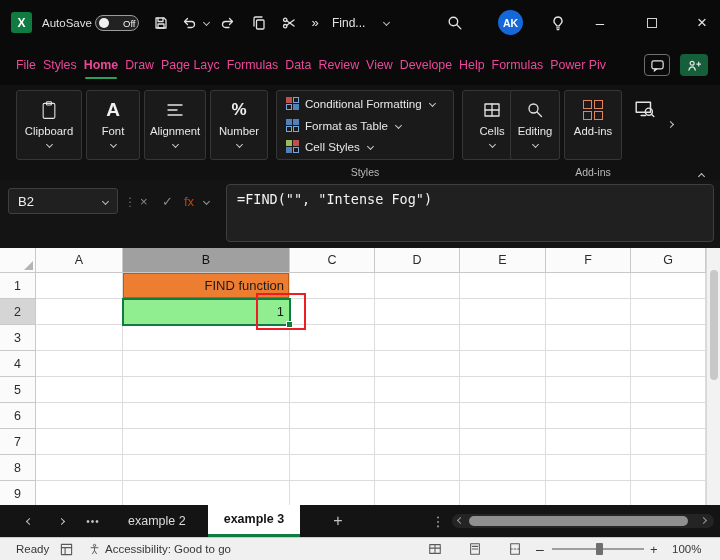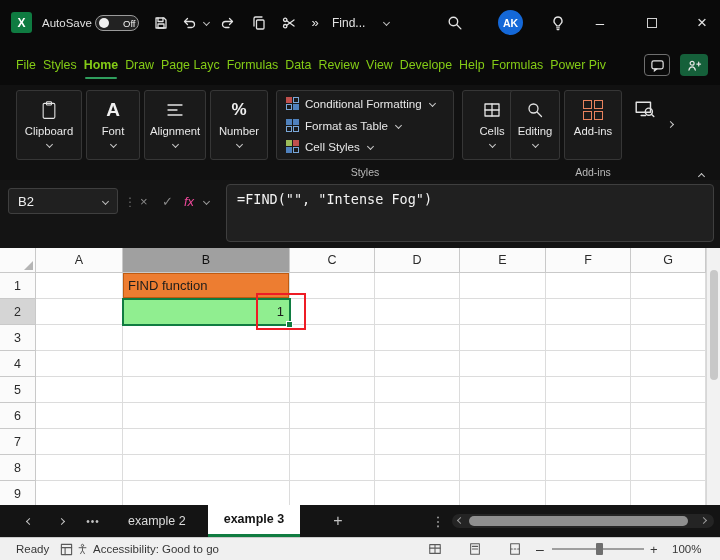--- a/index.html
+++ b/index.html
@@ -21,21 +21,21 @@
 .autosave{position:absolute;left:42px;top:0;height:45px;display:flex;align-items:center;font-size:11.5px;color:#e0e0e0}
 .toggle{position:absolute;left:95px;top:15px;width:44px;height:16px;border:1px solid #9a9a9a;border-radius:8px;background:#222;display:flex;align-items:center}
 .knob{width:10px;height:10px;border-radius:50%;background:#f0f0f0;margin-left:3px}
 .toggle .tlab{font-size:9.5px;color:#f0f0f0;margin-left:14px}
 .avatar{position:absolute;left:498px;top:10px;width:25px;height:25px;border-radius:50%;background:#1468d8;color:#fff;font-size:10.5px;font-weight:700;display:flex;align-items:center;justify-content:center}
 .winglyph{font-size:15px;color:#e6e6e6}
 
 
 .menubar{position:absolute;top:45px;left:0;width:720px;height:40px;background:#0a0a0a}
 .menulist{position:absolute;left:16px;right:78px;top:0;height:40px;display:flex;gap:7px;overflow:hidden}
-.mitem{position:relative;line-height:40px;white-space:nowrap;font-size:12.4px;color:#84cc16}
+.mitem{position:relative;line-height:40px;white-space:nowrap;font-size:12.4px;color:#ec4899}
 .mitem.act{font-weight:700}
 .mitem.act:after{content:"";position:absolute;left:1px;right:1px;bottom:6px;height:2.5px;background:#2f9e5d;border-radius:2px}
 .comment-btn{position:absolute;right:50px;top:9px;width:26px;height:22px;border:1px solid #6f6f6f;border-radius:4px;display:flex;align-items:center;justify-content:center}
 .share-btn{position:absolute;right:12px;top:9px;width:28px;height:22px;background:#15603a;border-radius:4px;display:flex;align-items:center;justify-content:center}
 
 
 .ribbon{position:absolute;top:85px;left:0;width:720px;height:95px;background:#111}
 .rtile{position:absolute;top:5px;height:70px;border:1px solid #363636;border-radius:3px;background:#1a1a1a;display:flex;flex-direction:column;align-items:center;padding-top:9px;gap:5px}
 .rtile .lbl{font-size:11.3px;color:#e8e8e8;white-space:nowrap}
 .rtile .cv{color:#c9c9c9}
@@ -52,21 +52,21 @@
 .mini-grid span.f1{background:#c0504d;border-color:#c0504d}
 .mini-grid span.f2{background:#4f81bd;border-color:#4f81bd}
 .mini-grid span.f3{background:#9bbb59;border-color:#9bbb59}
 
 
 .formulabar{position:absolute;top:180px;left:0;width:720px;height:68px;background:#141414;color:#ddd}
 .namebox{position:absolute;left:8px;top:8px;width:110px;height:26px;background:#202020;border:1px solid #3f3f3f;border-radius:3px;display:flex;align-items:center;font-size:13px;color:#f0f0f0;padding:0 9px}
 .namebox .cv{margin-left:auto;color:#bbb}
 .fdots{position:absolute;left:124px;top:15px;color:#6f6f6f;font-size:12px}
 .fglyph{position:absolute;top:0;height:42px;display:flex;align-items:center;font-size:13px;color:#8a8a8a}
-.fxlab{font-style:italic;color:#ec4899}
+.fxlab{color:#c2410c}
 .formulabox{position:absolute;left:226px;right:6px;top:4px;height:58px;background:#202020;border:1px solid #3f3f3f;border-radius:4px;padding:6px 10px;font-family:"DejaVu Sans Mono",monospace;font-size:13.5px;color:#f2f2f2}
 
 
 #grid{position:absolute;top:248px;left:0;width:720px;height:257px;background:#fff;overflow:hidden}
 .ghc,.grh{position:absolute;background:#fbfbfb;border-right:1px solid #c9c9c9;border-bottom:1px solid #c9c9c9;color:#2b2b2b;font-size:12.5px;display:flex;align-items:center;justify-content:center}
 .ghc.sel{background:#a0a0a0;color:#101010}
 .grh.sel{background:#d5d5d5}
 .gc{position:absolute;border-right:1px solid #dcdcdc;border-bottom:1px solid #dcdcdc;font-size:13px;color:#1c1c1c;line-height:25px;padding:0 5px;white-space:nowrap;overflow:hidden;background:#fff}
 .gc.selcell{outline:2px solid #107C41;outline-offset:-1px;z-index:2}
 .gcorner{position:absolute;left:0;top:0;width:36px;height:25px;background:#fbfbfb;border-right:1px solid #c9c9c9;border-bottom:1px solid #c9c9c9}
@@ -324,21 +324,21 @@
       </div>
   <div class="ghc" style="left: 36px; top: 0px; width: 87px; height: 25px;">A</div>
       <div class="ghc sel" style="left: 123px; top: 0px; width: 167px; height: 25px;">B</div>
       <div class="ghc" style="left: 290px; top: 0px; width: 85px; height: 25px;">C</div>
       <div class="ghc" style="left: 375px; top: 0px; width: 85px; height: 25px;">D</div>
       <div class="ghc" style="left: 460px; top: 0px; width: 86px; height: 25px;">E</div>
       <div class="ghc" style="left: 546px; top: 0px; width: 85px; height: 25px;">F</div>
       <div class="ghc" style="left: 631px; top: 0px; width: 75px; height: 25px;">G</div>
       <div class="grh" style="left: 0px; top: 25px; width: 36px; height: 26px;">1</div>
       <div class="gc" style="left: 36px; top: 25px; width: 87px; height: 26px;"></div>
-      <div class="gc" style="left: 123px; top: 25px; width: 167px; height: 26px; background: rgb(237, 125, 49); text-align: left; box-shadow: rgb(191, 91, 17) 0px 0px 0px 1px inset;">FIND function</div>
+      <div class="gc" style="left: 123px; top: 25px; width: 167px; height: 26px; background: rgb(237, 125, 49); text-align: right; box-shadow: rgb(191, 91, 17) 0px 0px 0px 1px inset;">FIND function</div>
       <div class="gc" style="left: 290px; top: 25px; width: 85px; height: 26px;"></div>
       <div class="gc" style="left: 375px; top: 25px; width: 85px; height: 26px;"></div>
       <div class="gc" style="left: 460px; top: 25px; width: 86px; height: 26px;"></div>
       <div class="gc" style="left: 546px; top: 25px; width: 85px; height: 26px;"></div>
       <div class="gc" style="left: 631px; top: 25px; width: 75px; height: 26px;"></div>
       <div class="grh sel" style="left: 0px; top: 51px; width: 36px; height: 26px;">2</div>
       <div class="gc" style="left: 36px; top: 51px; width: 87px; height: 26px;"></div>
       <div class="gc selcell" style="left: 123px; top: 51px; width: 167px; height: 26px; background: rgb(144, 238, 144); text-align: right;">1</div>
       <div class="gc" style="left: 290px; top: 51px; width: 85px; height: 26px;"></div>
       <div class="gc" style="left: 375px; top: 51px; width: 85px; height: 26px;"></div>
@@ -425,21 +425,21 @@
   </div>
 
   <div class="statusbar">
     <div class="sbitem" style="left:16px">Ready</div>
     <div class="sbitem" style="left:60px">
       <svg class="sic" width="13" height="13" viewBox="0 0 14 14">
           <rect x="1.5" y="1.5" width="11" height="11"></rect>
           <path d="M1.5 5h11M5.5 5v7.5"></path>
         </svg>
     </div>
-    <div class="sbitem" style="left:76px">
+    <div class="sbitem" style="left:88px">
       <svg class="sic" width="13" height="13" viewBox="0 0 16 16" style="margin-right:4px">
           <circle cx="8" cy="3" r="1.4"></circle>
           <path d="M3.8 5.8h8.4M8 5.8v3.4M8 9.2l-2.4 4M8 9.2l2.4 4"></path>
         </svg>
       <span>Accessibility: Good to go</span>
     </div>
     <div class="sbitem" style="left:428px">
       <svg class="sic" width="14" height="14" viewBox="0 0 16 16">
           <rect x="2" y="3" width="12" height="10"></rect>
           <path d="M2 7h12M8 3v10"></path>

